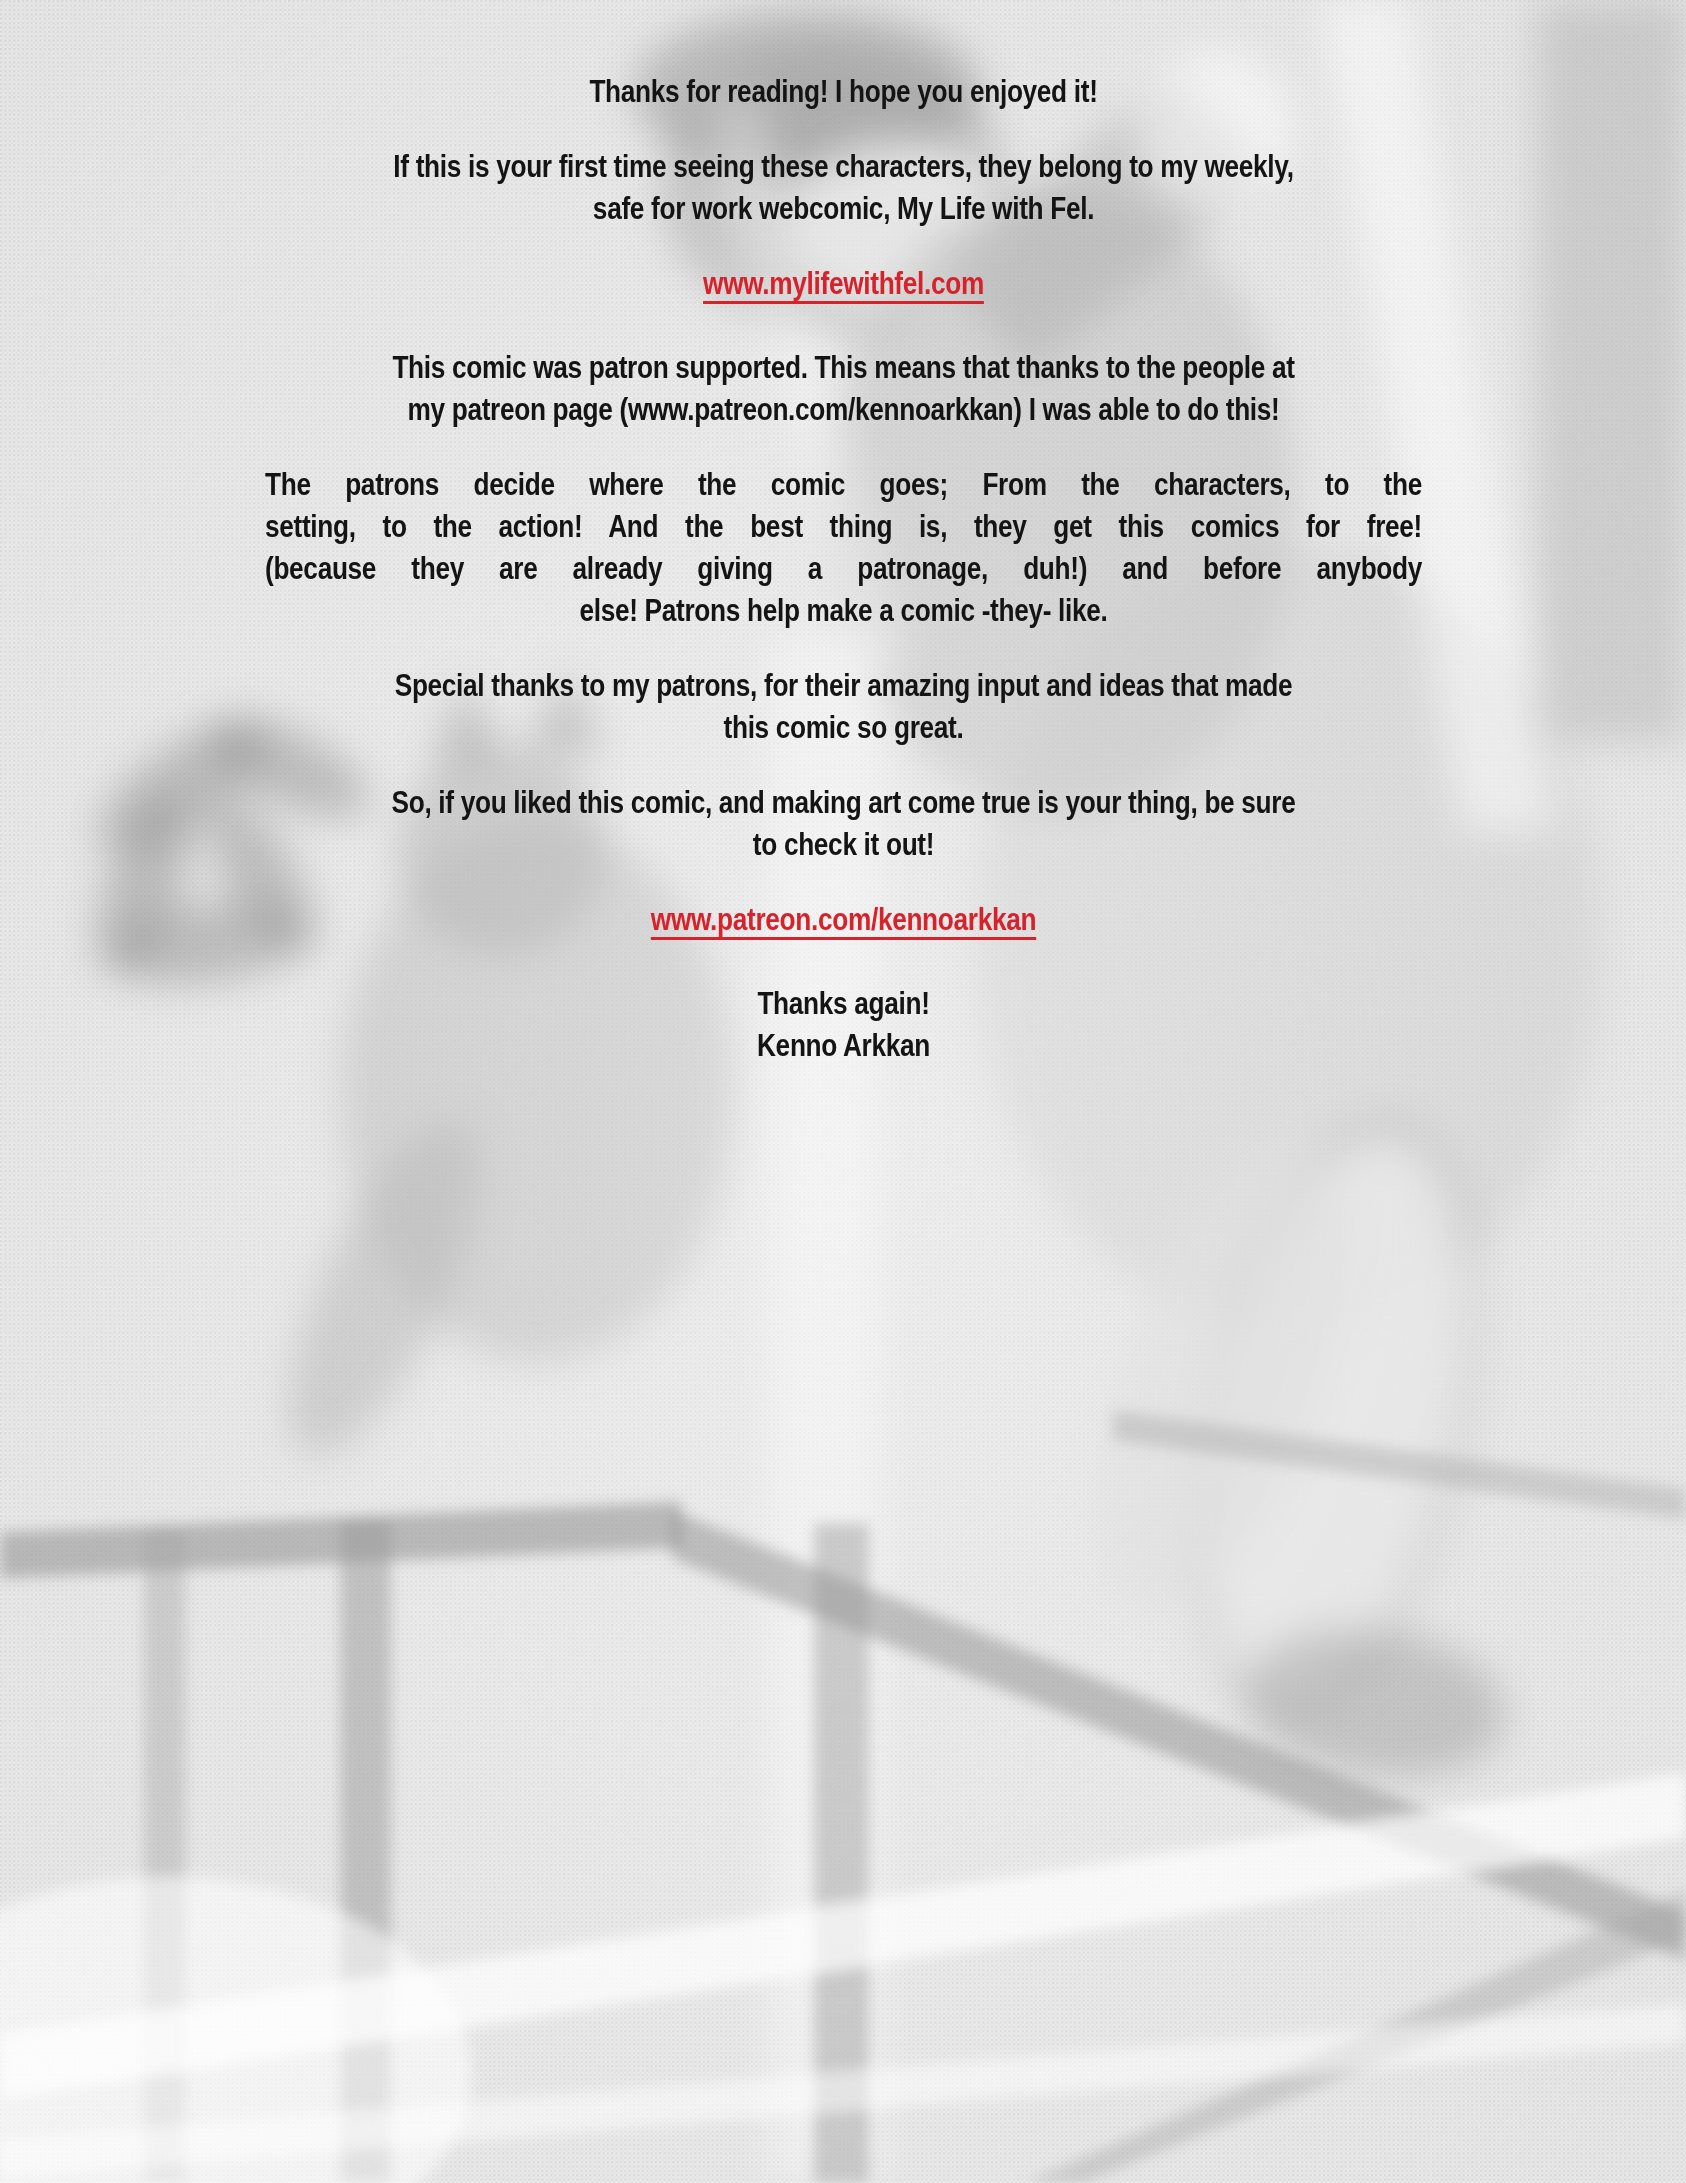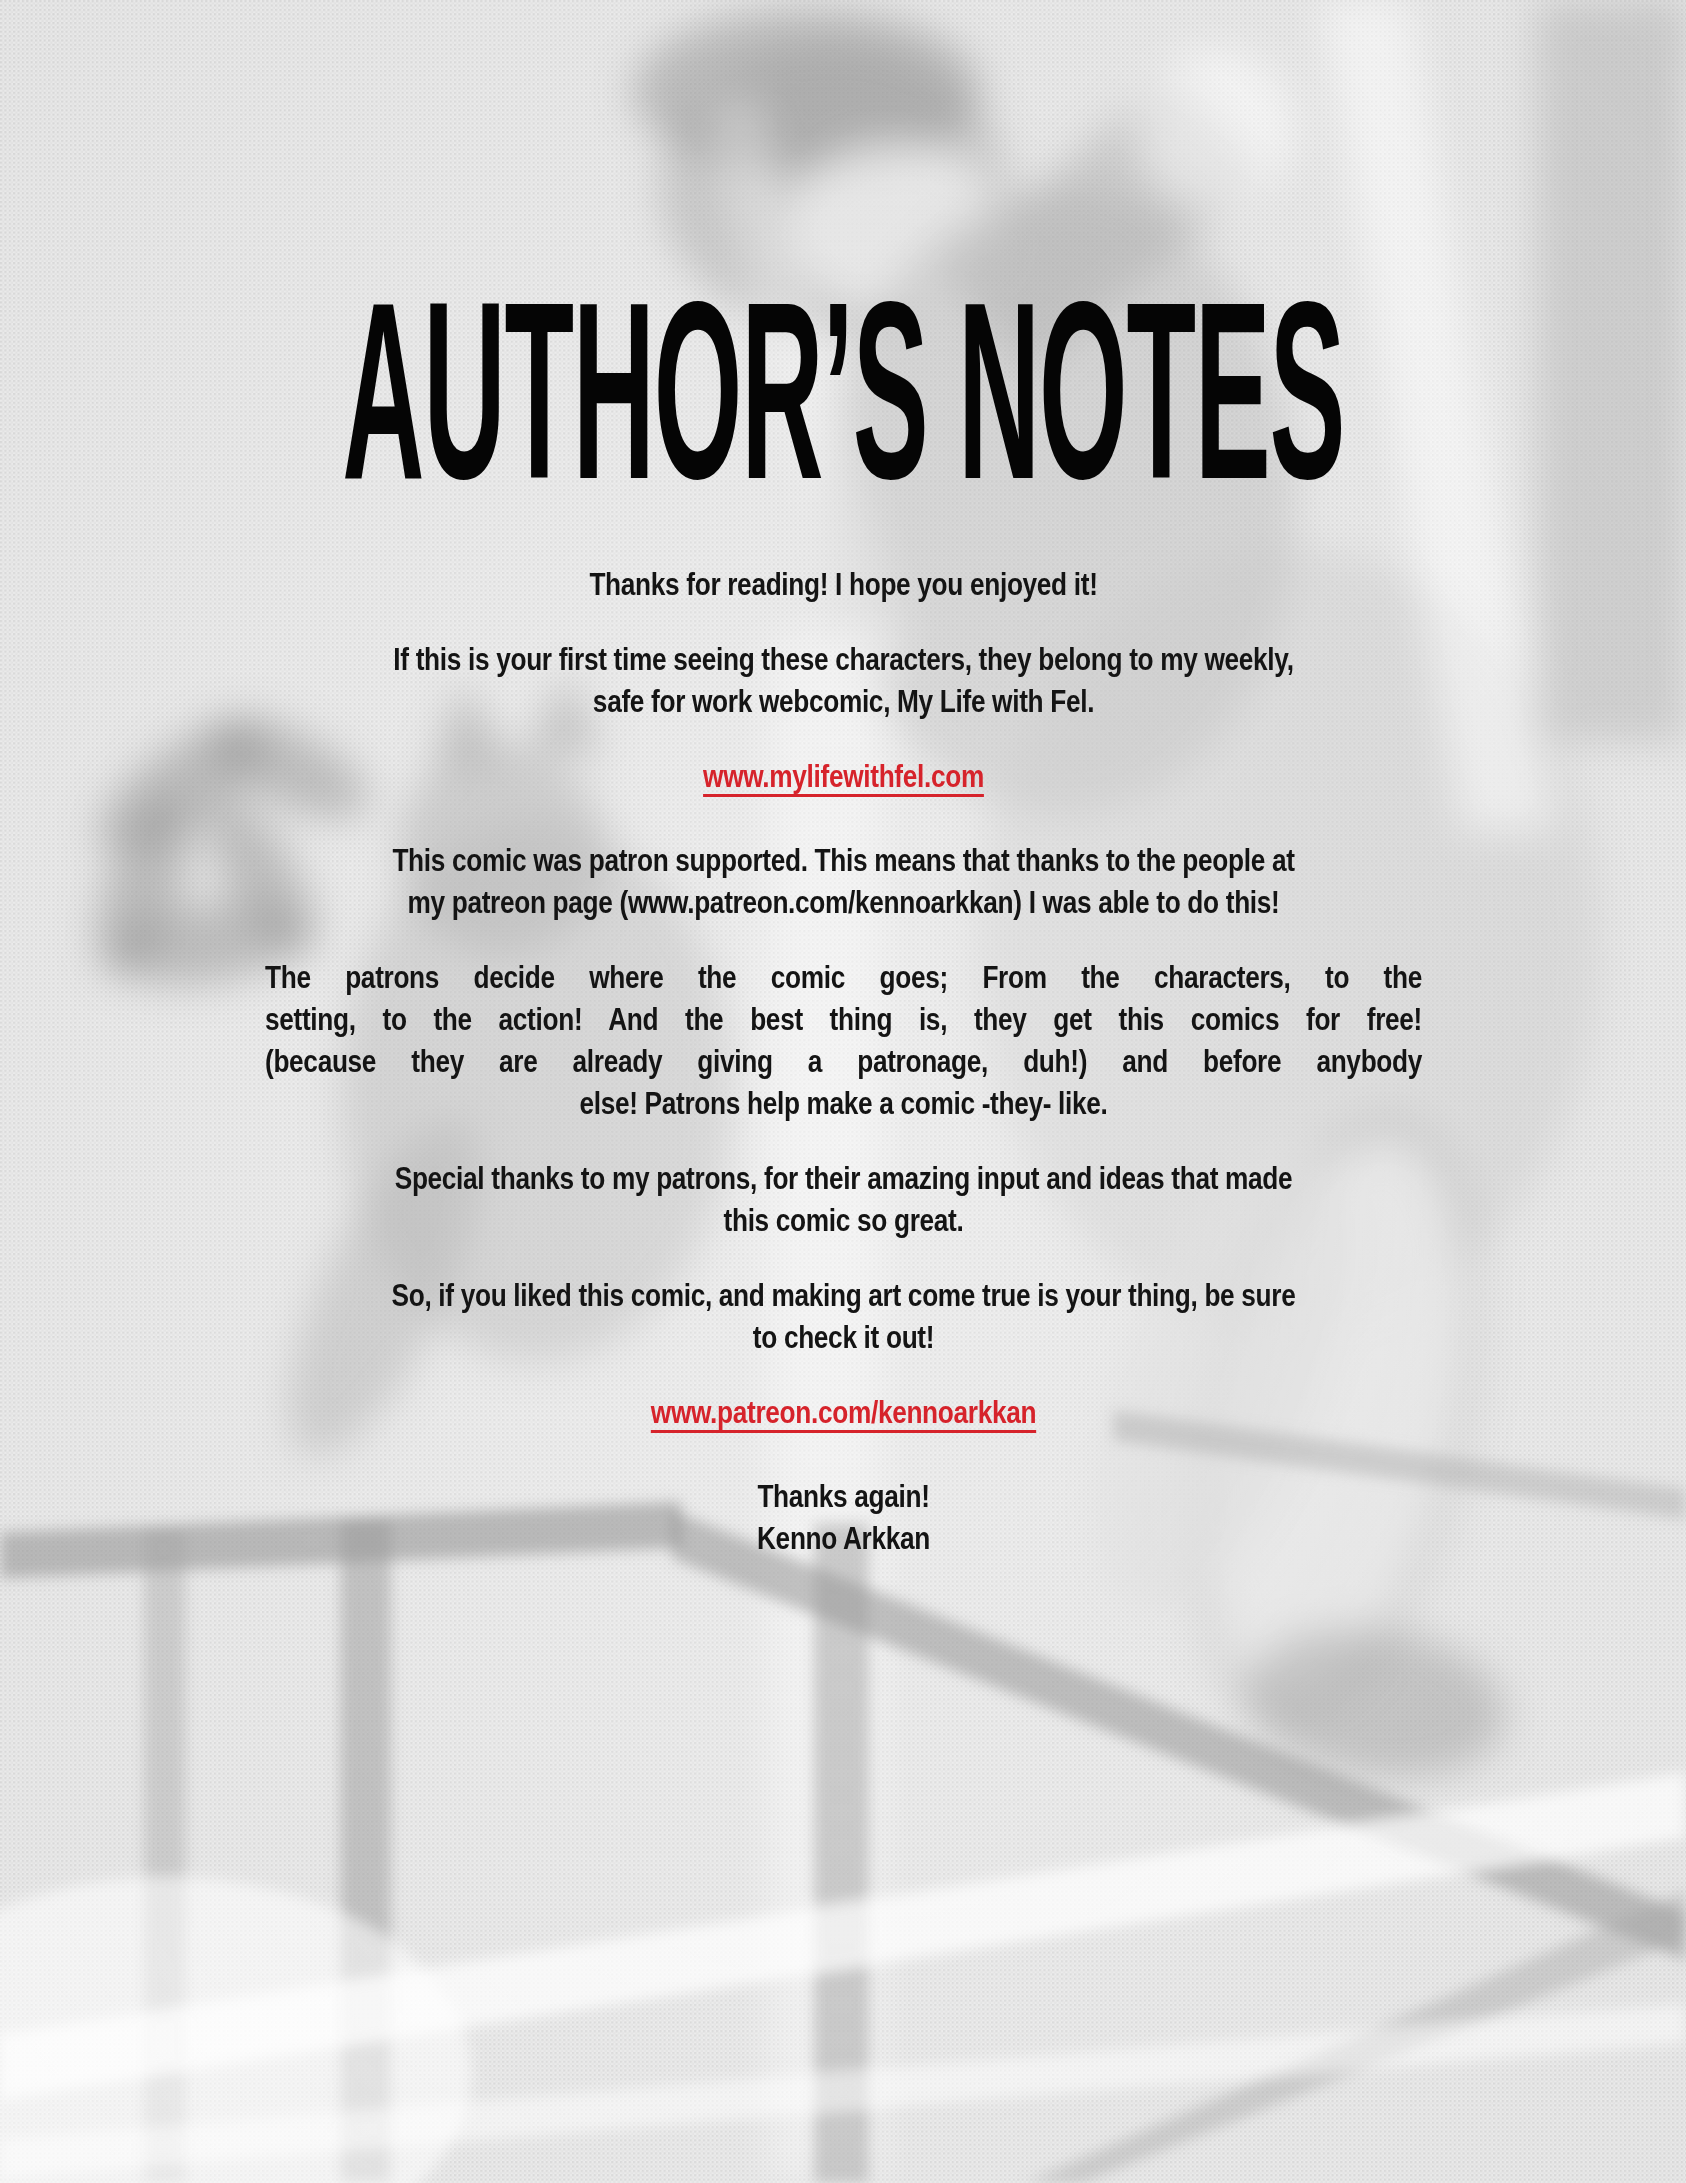--- a/index.html
+++ b/index.html
@@ -108,23 +108,20 @@
       <rect x="330" y="3500" width="95" height="1500" fill="#a3a3a3" fill-opacity="0.4"></rect>
       <polygon points="2350,5000 3862,4330 3862,4440 2480,5000" fill="#a3a3a3" fill-opacity="0.4"></polygon>
       <polygon points="0,4660 3862,4060 3862,4210 0,4810" fill="#ffffff" fill-opacity="0.7"></polygon>
       <polygon points="0,4900 3862,4590 3862,4680 0,4990" fill="#ffffff" fill-opacity="0.5"></polygon>
       <ellipse cx="380" cy="4750" rx="700" ry="450" fill="#ffffff" fill-opacity="0.55"></ellipse>
     </g>
   </svg>
 
   <div class="content">
 
-    <div class="title-wrap">
-      <span class="title">AUTHOR’S NOTES</span>
-    </div>
 
     <div class="column">
 
       <p class="para">
         <span class="line">Thanks for reading! I hope you enjoyed it!</span>
       </p>
 
       <p class="para">
         <span class="line">If this is your first time seeing these characters, they belong to my weekly,</span>
         <span class="line">safe for work webcomic, My Life with Fel.</span>

